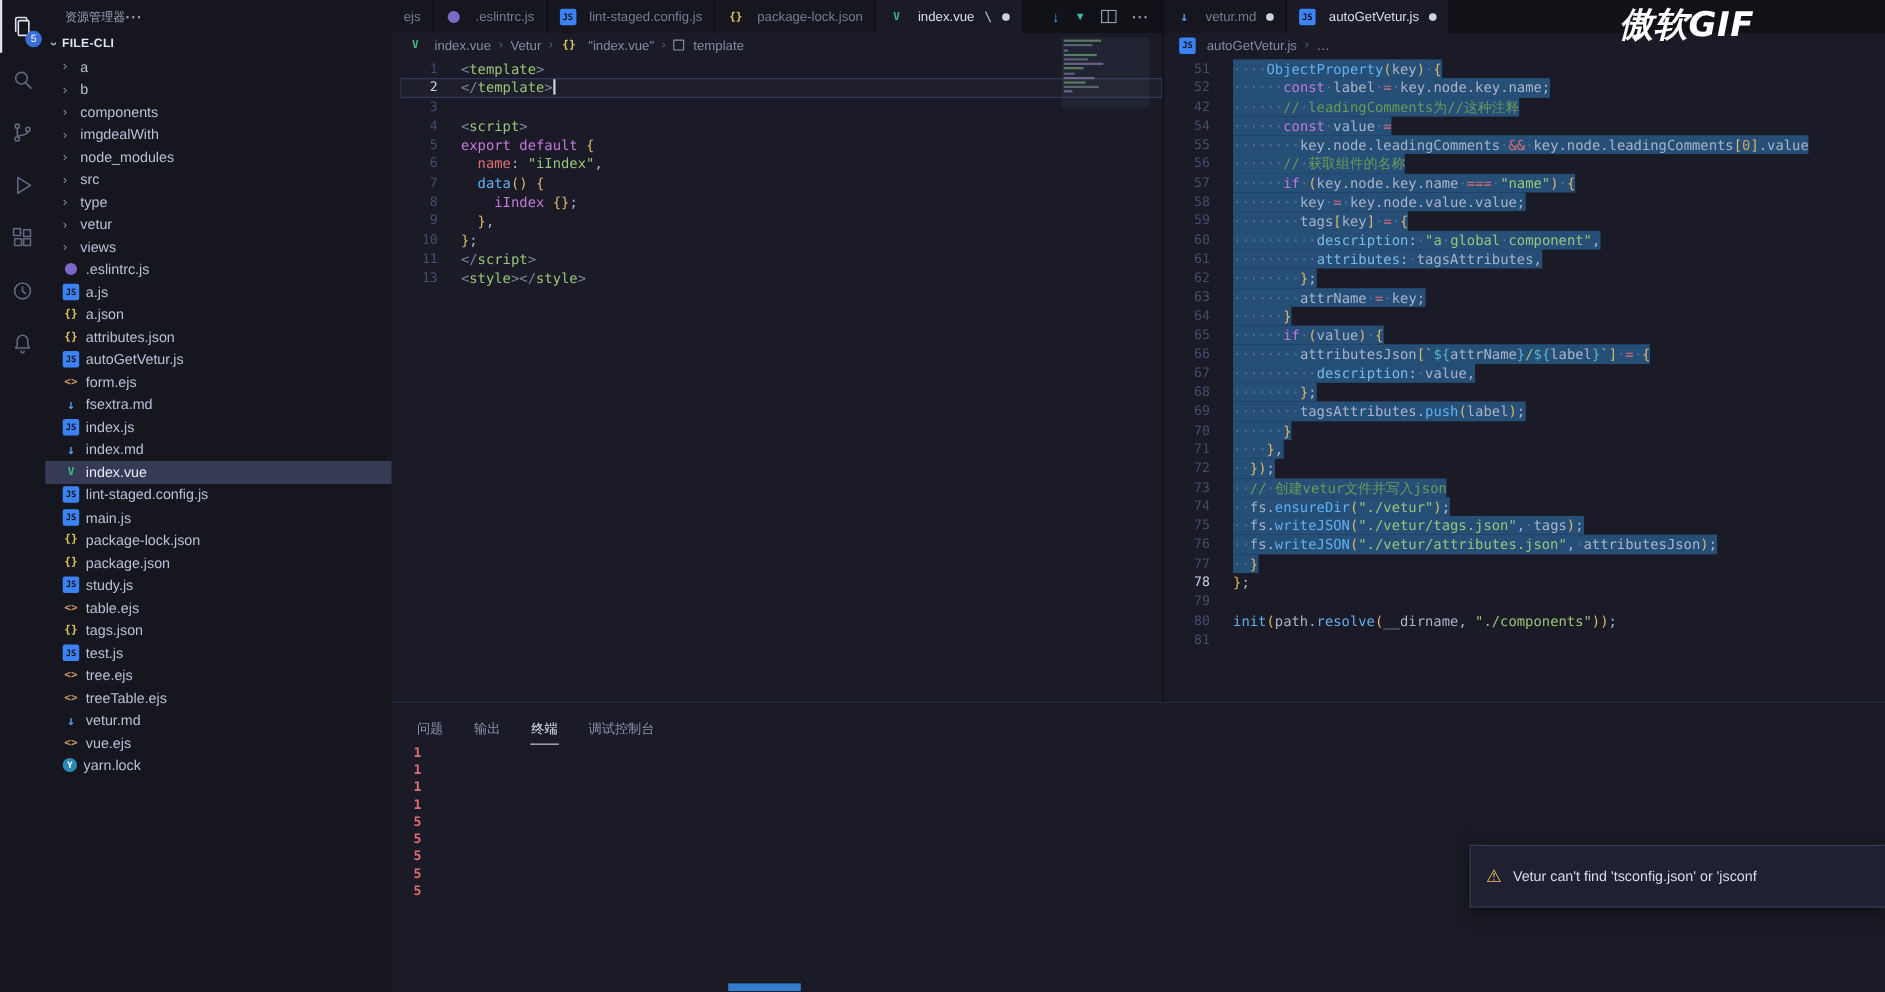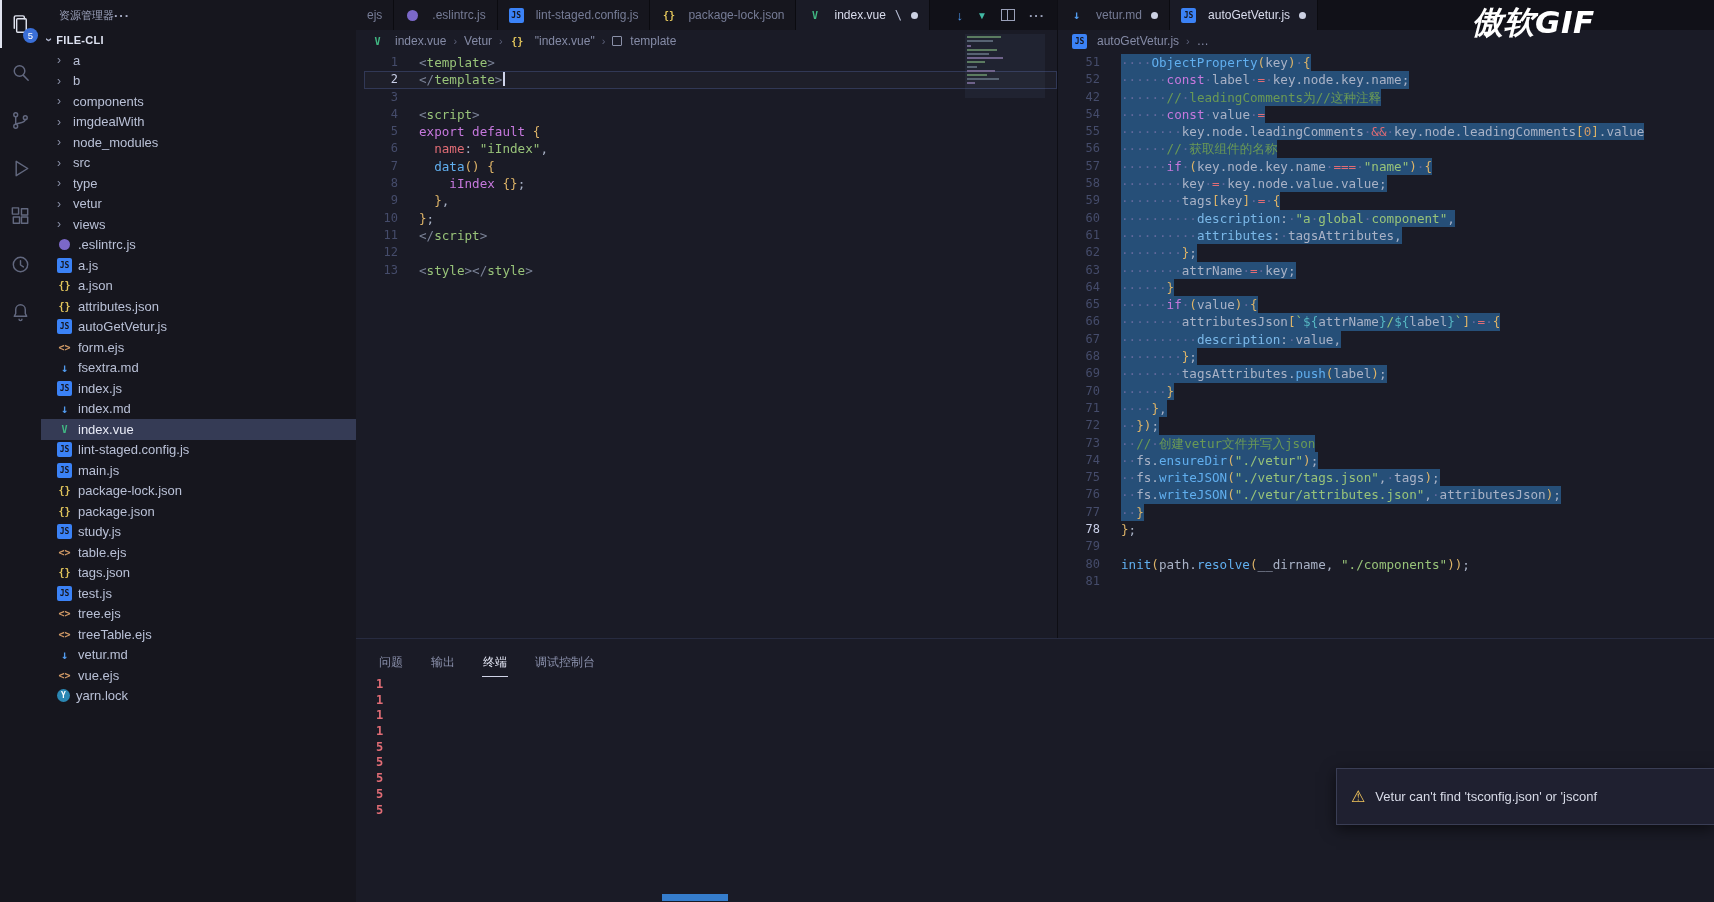--- a/index.html
+++ b/index.html
@@ -358,21 +358,20 @@
           <div class="cline cur"><span class="ln act">2</span><span class="ltext"><span class="tk-tagp">&lt;/</span><span class="tk-tag">template</span><span class="tk-tagp">&gt;</span><span class="cursor"></span></span></div>
           <div class="cline"><span class="ln">3</span><span class="ltext"></span></div>
           <div class="cline"><span class="ln">4</span><span class="ltext"><span class="tk-tagp">&lt;</span><span class="tk-tag">script</span><span class="tk-tagp">&gt;</span></span></div>
           <div class="cline"><span class="ln">5</span><span class="ltext"><span class="tk-k">export</span><span class="tk-pl"> </span><span class="tk-k">default</span><span class="tk-pl"> </span><span class="tk-br">{</span></span></div>
           <div class="cline"><span class="ln">6</span><span class="ltext"><span class="tk-pl">  </span><span class="tk-pk">name</span><span class="tk-pl">:</span><span class="tk-pl"> </span><span class="tk-s">"iIndex"</span><span class="tk-pl">,</span></span></div>
           <div class="cline"><span class="ln">7</span><span class="ltext"><span class="tk-pl">  </span><span class="tk-fn">data</span><span class="tk-br">(</span><span class="tk-br">)</span><span class="tk-pl"> </span><span class="tk-br">{</span></span></div>
           <div class="cline"><span class="ln">8</span><span class="ltext"><span class="tk-pl">    </span><span class="tk-k">iIndex</span><span class="tk-pl"> </span><span class="tk-br">{</span><span class="tk-br">}</span><span class="tk-pl">;</span></span></div>
           <div class="cline"><span class="ln">9</span><span class="ltext"><span class="tk-pl">  </span><span class="tk-br">}</span><span class="tk-pl">,</span></span></div>
           <div class="cline"><span class="ln">10</span><span class="ltext"><span class="tk-br">}</span><span class="tk-pl">;</span></span></div>
           <div class="cline"><span class="ln">11</span><span class="ltext"><span class="tk-tagp">&lt;/</span><span class="tk-tag">script</span><span class="tk-tagp">&gt;</span></span></div>
-          <div class="cline"><span class="ln">12</span><span class="ltext"></span></div>
           <div class="cline"><span class="ln">13</span><span class="ltext"><span class="tk-tagp">&lt;</span><span class="tk-tag">style</span><span class="tk-tagp">&gt;</span><span class="tk-tagp">&lt;/</span><span class="tk-tag">style</span><span class="tk-tagp">&gt;</span></span></div>
         </div>
       <div class="minimap" id="minimap1">
         <div class="mm-slider"></div>
       <div class="mm-line" style="width: 34px; background: rgb(90, 122, 90);"></div>
           <div class="mm-line" style="width: 26px; background: rgb(85, 96, 110);"></div>
           <div class="mm-line" style="width: 4px; background: rgb(110, 95, 135);"></div>
           <div class="mm-line" style="width: 30px; background: rgb(90, 122, 90);"></div>
           <div class="mm-line" style="width: 22px; background: rgb(85, 96, 110);"></div>
           <div class="mm-line" style="width: 36px; background: rgb(110, 95, 135);"></div>

